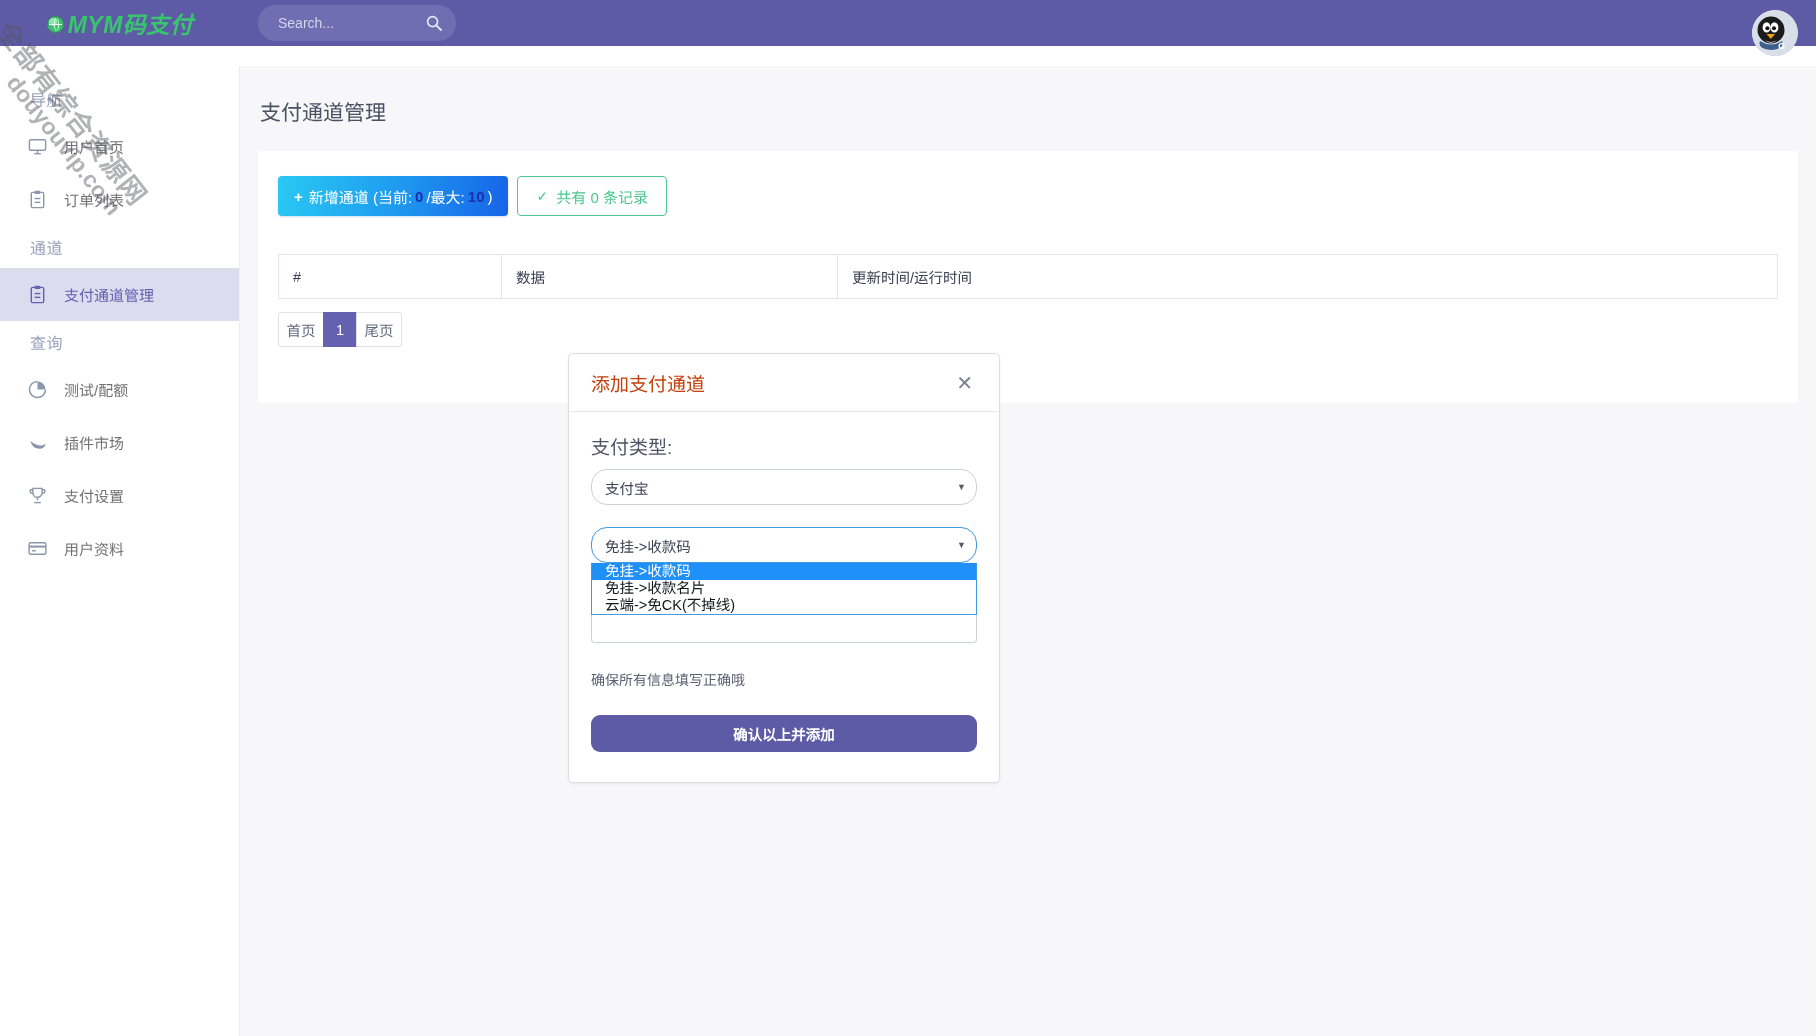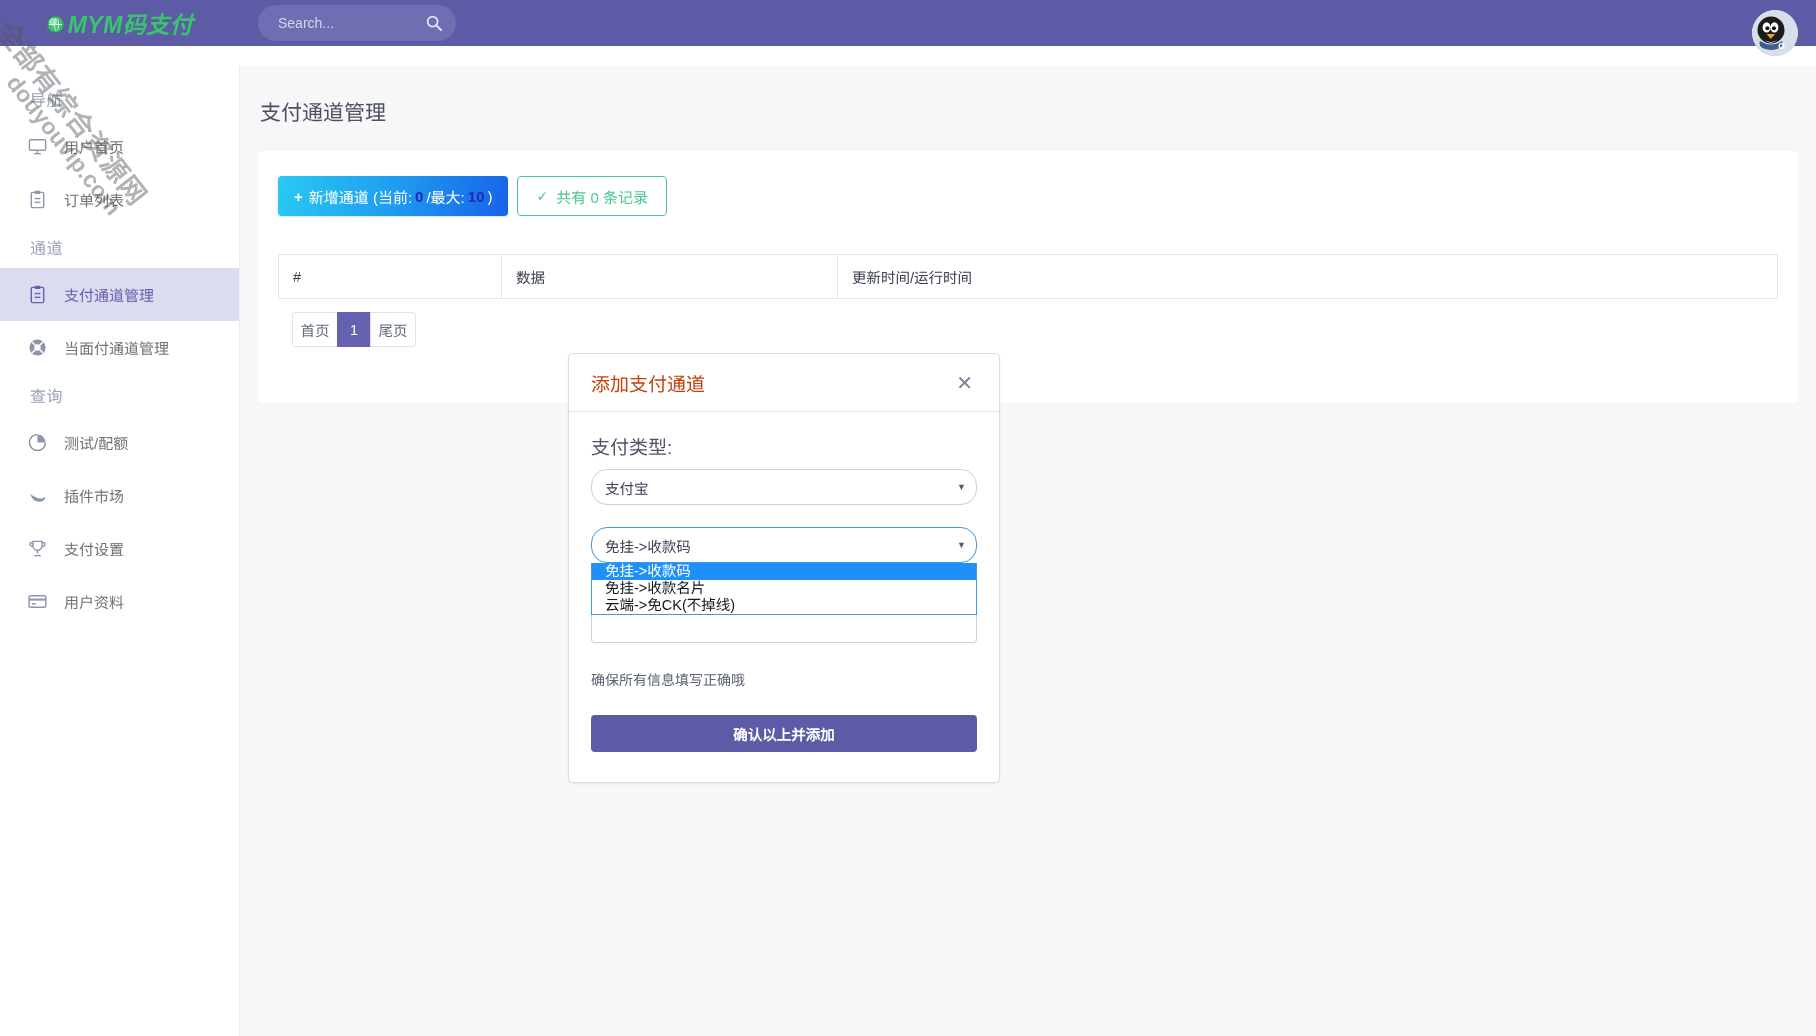--- a/index.html
+++ b/index.html
@@ -183,21 +183,21 @@
     display: flex; align-items: center; justify-content: center;
     min-width: 46px; height: 35px;
     border: 1px solid #e1e1e8;
     margin-left: -1px;
     color: #636b7e;
     font-size: 14.5px;
     background: #ffffff;
     text-decoration: none;
     cursor: pointer;
   }
-  .pager a:first-child { margin-left: 14px; border-radius: 3px 0 0 3px; }
+  .pager a:first-child { margin-left: 0; border-radius: 3px 0 0 3px; }
   .pager a:last-child  { border-radius: 0 3px 3px 0; }
   .pager a.cur {
     background: #6361b0;
     border-color: #6361b0;
     color: #ffffff;
     min-width: 34px;
   }
 
   
   .modal {
@@ -267,21 +267,21 @@
     background: #ffffff;
   }
   .hint {
     font-size: 14px; color: #5b6274;
     margin: 26px 0 26px 0;
   }
   .btn-confirm {
     width: 100%; height: 37px;
     background: #5d5ba6;
     color: #ffffff;
-    border: 0; border-radius: 4px;
+    border: 0; border-radius: 9px;
     font-size: 14.5px; font-weight: bold;
     font-family: inherit;
     cursor: pointer;
   }
 
   
   .wm {
     position: absolute;
     left: 8px; top: 6px;
     width: 240px; height: 200px;
@@ -376,30 +376,20 @@
       <svg width="21" height="21" viewBox="0 0 22 22" fill="none" stroke="currentColor" stroke-width="1.5">
         <rect x="4.5" y="3.5" width="13" height="16" rx="1.4"></rect>
         <rect x="8" y="1.8" width="6" height="3.4" rx="1" fill="currentColor" stroke="none"></rect>
         <line x1="8" y1="10" x2="14" y2="10"></line>
         <line x1="8" y1="14" x2="14" y2="14"></line>
       </svg>
     </span>
     <span>支付通道管理</span>
   </a>
 
-  <a class="nav-item" href="#">
-    <span class="ico">
-      <svg width="21" height="21" viewBox="0 0 22 22">
-        <circle cx="11" cy="11" r="8.5" fill="currentColor"></circle>
-        <circle cx="11" cy="11" r="3.3" fill="#ffffff"></circle>
-        <path d="M5.2 5.2 L8.6 8.6 M16.8 5.2 L13.4 8.6 M5.2 16.8 L8.6 13.4 M16.8 16.8 L13.4 13.4" stroke="#ffffff" stroke-width="1.7"></path>
-      </svg>
-    </span>
-    <span>当面付通道管理</span>
-  </a>
 
   <div class="nav-head">查询</div>
 
 
   <a class="nav-item" href="#">
     <span class="ico">
       <svg width="21" height="21" viewBox="0 0 22 22">
         <path d="M11 11 L11 2.6 A8.4 8.4 0 0 1 19.4 11 Z" fill="currentColor"></path>
         <path d="M11 2.6 A8.4 8.4 0 1 0 19.4 11" fill="none" stroke="currentColor" stroke-width="1.6"></path>
       </svg>

